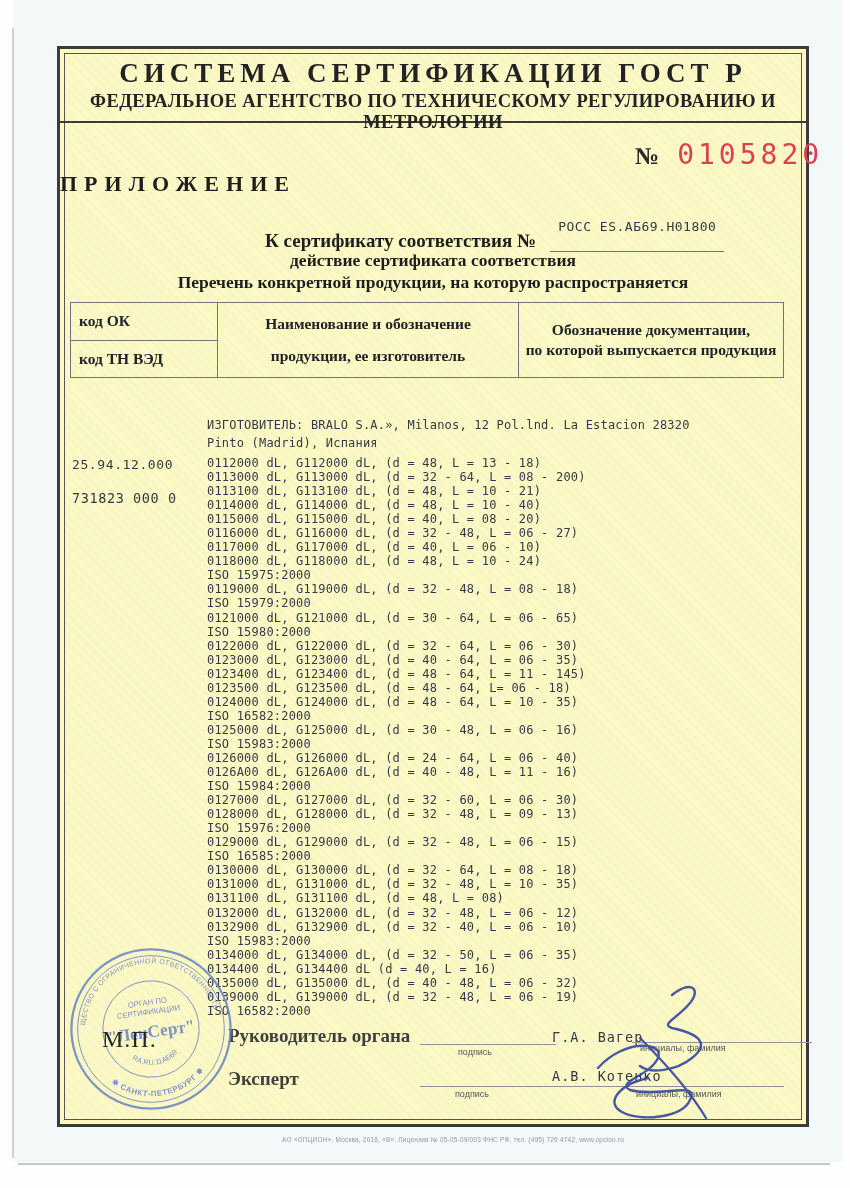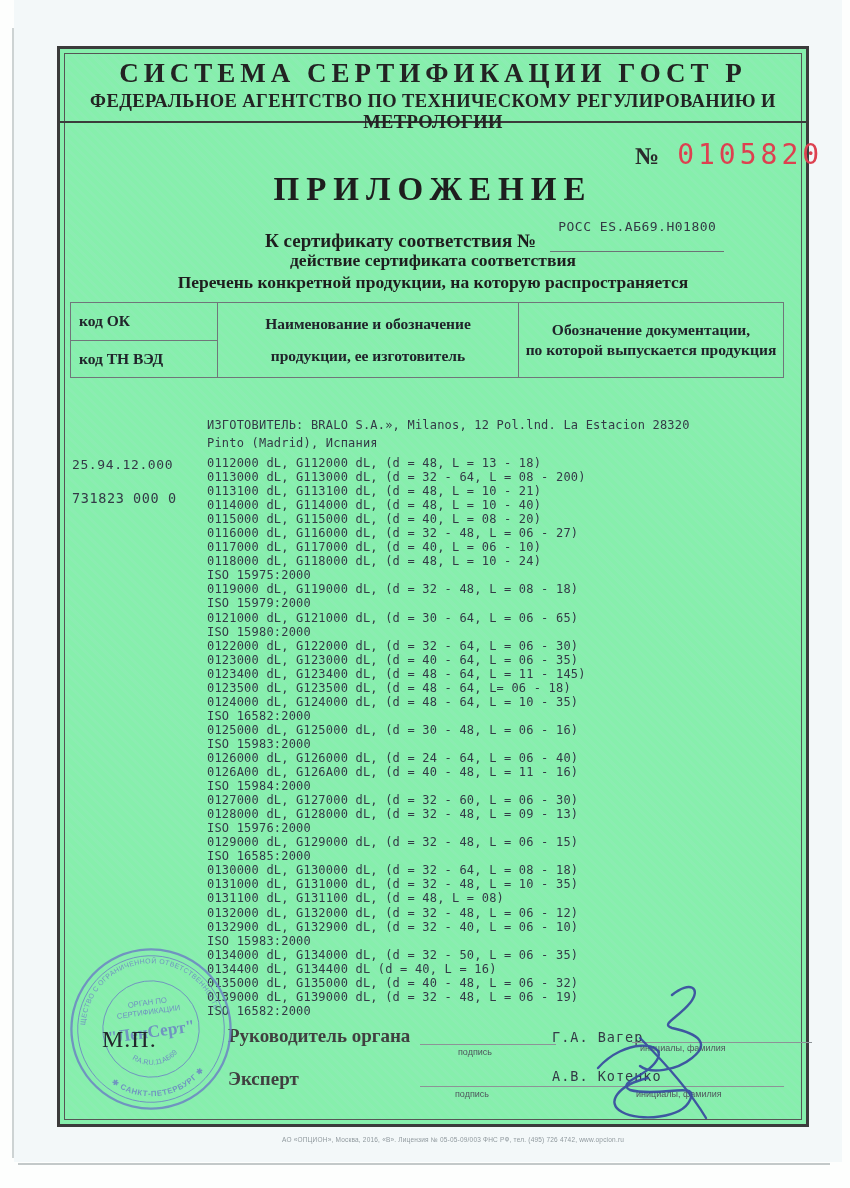--- a/index.html
+++ b/index.html
@@ -1,30 +1,30 @@
 <!DOCTYPE html>
 <html><head>
 <meta charset="utf-8">
 <style>
   html,body{margin:0;padding:0;}
   body{width:850px;height:1188px;position:relative;background:#fdfefd;font-family:"Liberation Serif",serif;overflow:hidden;}
   #page{position:absolute;left:0;top:0;width:850px;height:1188px;}
   .sheet{position:absolute;left:14px;top:0;width:828px;height:1162px;background:#f3f8f9;}
   .edge-left{position:absolute;left:12px;top:28px;width:2px;height:1130px;background:#cdd3d3;}
   .edge-bottom{position:absolute;left:18px;top:1163px;width:812px;height:2px;background:#c3c9c9;}
-  .frame{position:absolute;left:57px;top:46px;width:746px;height:1075px;border:3px solid #3b3b3b;background:#86efac;}
+  .frame{position:absolute;left:57px;top:46px;width:746px;height:1075px;border:3px solid #3b3b3b;background:#fef9c3;}
   .frame-inner{position:absolute;left:4px;top:4px;right:4px;bottom:4px;border:1px solid #555;
     background:repeating-linear-gradient(45deg,rgba(183,216,224,.10) 0 3px,rgba(255,255,255,0) 3px 7px);}
   .hdr-box{position:absolute;left:0;top:0;width:100%;height:72px;border-bottom:2px solid #3b3b3b;text-align:center;}
   .sys-title{margin-top:9px;font-size:27px;font-weight:bold;letter-spacing:5px;color:#232323;}
   .agency{margin-top:2px;font-size:18.5px;font-weight:bold;letter-spacing:0.4px;color:#232323;}
   .blank-no{position:absolute;left:575px;top:89px;white-space:nowrap;}
   .blank-no .pref{font-size:24px;font-weight:bold;color:#2b2b2b;font-family:"Liberation Serif",serif;}
   .blank-no .num{font-size:28px;font-weight:normal;letter-spacing:4px;color:#dd4150;font-family:"DejaVu Sans Mono",monospace;margin-left:14px;}
-  .app-title{position:absolute;left:0;top:122px;width:100%;text-align:center;font-size:33px;font-weight:bold;letter-spacing:7px;color:#1e1e1e;}
+  .app-title{position:absolute;left:0;top:122px;width:100%;font-size:22px;font-weight:bold;letter-spacing:7px;color:#1e1e1e;}
   .certref{position:absolute;left:205px;top:168px;white-space:nowrap;}
   .certref .lbl{font-size:19px;font-weight:bold;color:#1e1e1e;}
   .certref .valwrap{display:inline-block;vertical-align:bottom;margin-left:10px;border-bottom:1.5px solid #6c7276;padding:0 8px 16px 8px;}
   .certref .val{font-family:"DejaVu Sans Mono",monospace;font-size:13px;color:#333a44;letter-spacing:0.5px;}
   .subtitle{position:absolute;left:0;top:200px;width:100%;text-align:center;font-size:17.5px;font-weight:bold;color:#1e1e1e;line-height:22px;}
   .ptable{position:absolute;left:10px;top:253px;width:712px;height:74px;border:1px solid #70767a;display:flex;}
   .ptable .c1{width:146px;border-right:1px solid #70767a;display:flex;flex-direction:column;}
   .ptable .c1 .r1{flex:1;border-bottom:1px solid #70767a;display:flex;align-items:center;padding-left:8px;}
   .ptable .c1 .r2{flex:1;display:flex;align-items:center;padding-left:8px;}
   .ptable .c2{width:300px;border-right:1px solid #70767a;display:flex;flex-direction:column;align-items:center;justify-content:center;text-align:center;gap:12px;}

